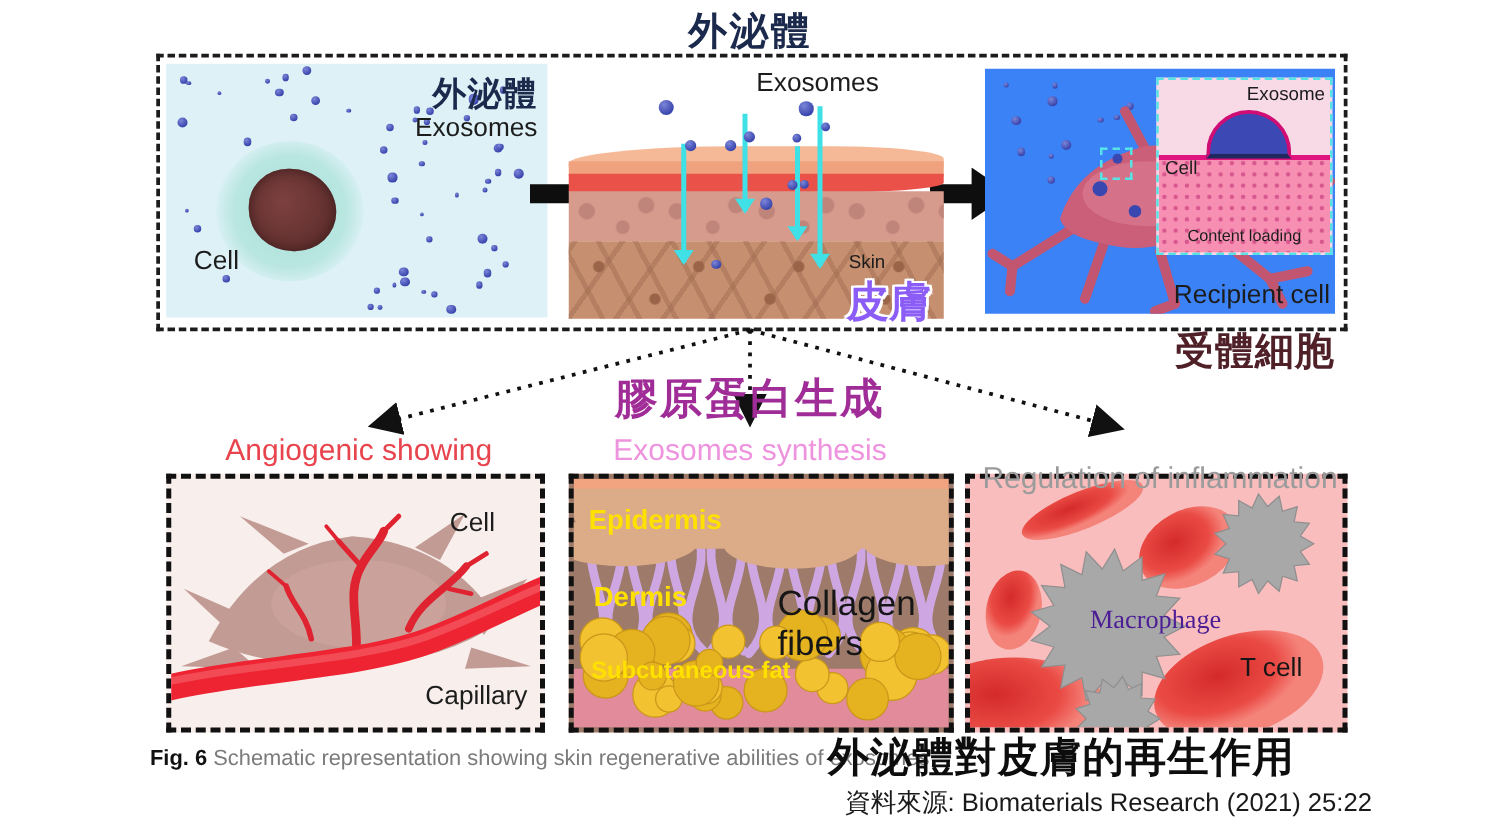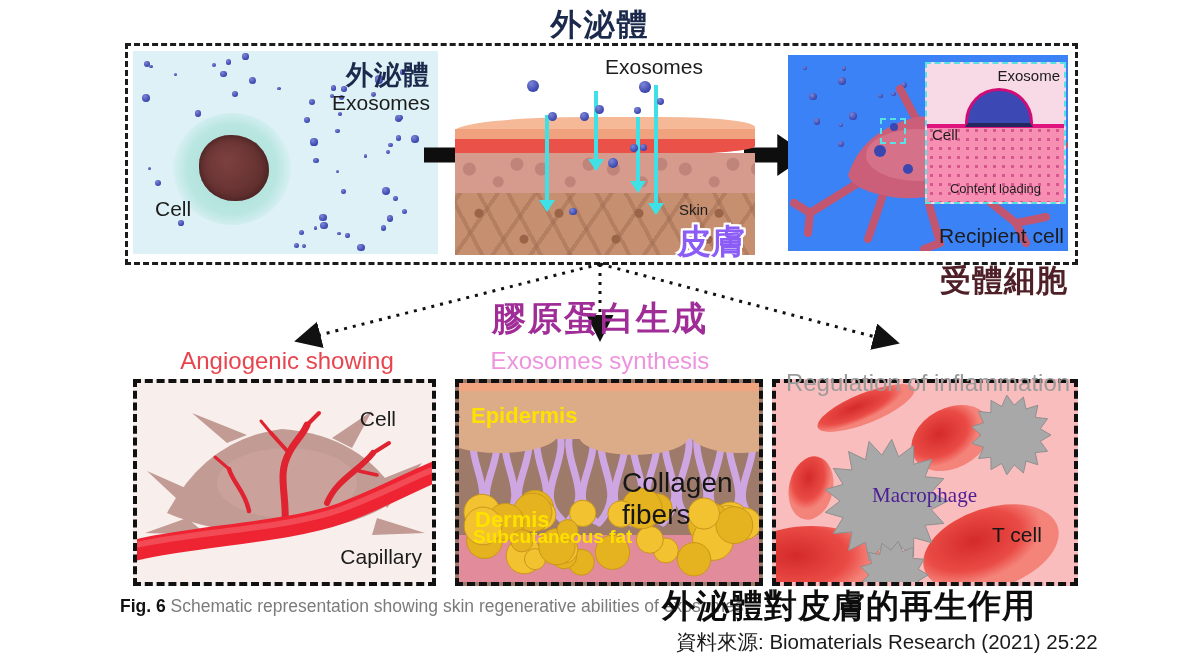--- a/index.html
+++ b/index.html
@@ -86,21 +86,21 @@
   #pa-cell{right:36px;top:24px;font-size:21px;color:#1c1c1c;}
   #pa-cap{right:10px;top:162px;font-size:21px;color:#1c1c1c;}
   #panel-collagen{left:455px;top:379px;width:300px;height:199px;background:#9d7a6a;overflow:hidden;}
   .pc-top{position:absolute;left:0;top:0;width:100%;height:16px;background:#f2a481;}
   .pc-epi{position:absolute;left:0;top:8px;width:100%;height:48px;background:#dcab88;border-radius:0 0 26% 30%/0 0 22px 26px;}
   .pc-epi2{position:absolute;left:-20px;top:30px;width:120px;height:40px;background:#dcab88;border-radius:50%;}
   .pc-epi3{position:absolute;left:120px;top:34px;width:110px;height:38px;background:#dcab88;border-radius:50%;}
   .pc-epi4{position:absolute;left:230px;top:28px;width:100px;height:42px;background:#dcab88;border-radius:50%;}
   .pc-pink{position:absolute;left:0;top:152px;width:100%;height:47px;background:#e28b9b;}
   #pc-lab-epi{left:12px;top:20px;font-size:22px;color:#ffe100;font-weight:bold;}
-  #pc-lab-derm{left:16px;top:82px;font-size:22px;color:#ffe100;font-weight:bold;margin-top:42px;}
+  #pc-lab-derm{left:16px;top:82px;font-size:22px;color:#ffe100;font-weight:bold;}
   #pc-lab-fib{left:163px;top:84px;font-size:28px;color:#161616;}
   #pc-lab-fat{left:14px;top:143px;font-size:19px;color:#ffe100;font-weight:bold;}
   #panel-inflam{left:772px;top:379px;width:298px;height:199px;background:#f9bdbd;overflow:hidden;}
   #pi-macro{left:96px;top:100px;font-size:21px;color:#4c1d95;z-index:3;font-family:Liberation Serif, serif;}
   #pi-tcell{left:216px;top:140px;font-size:21px;color:#161616;z-index:3;}
 
   
   #caption{left:120px;top:596px;font-size:17.5px;}
   #caption .fig{font-weight:bold;color:#111;}
   #caption .cap{color:#7b7b7b;}

